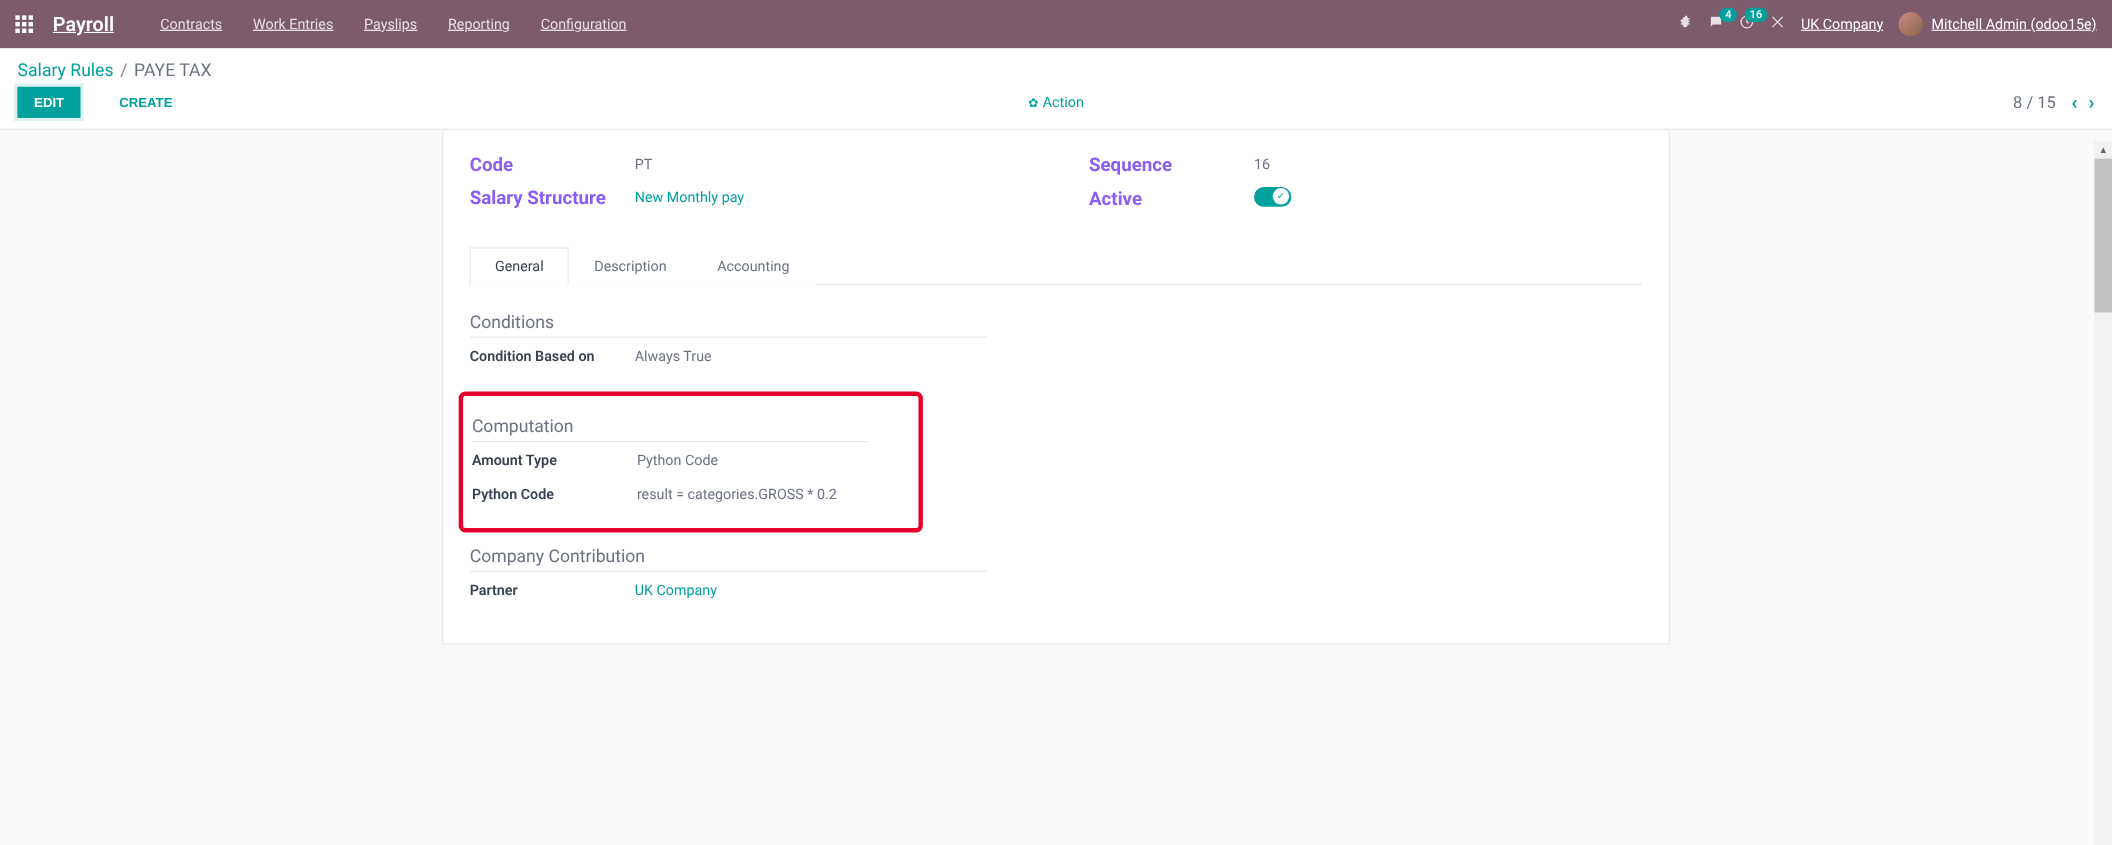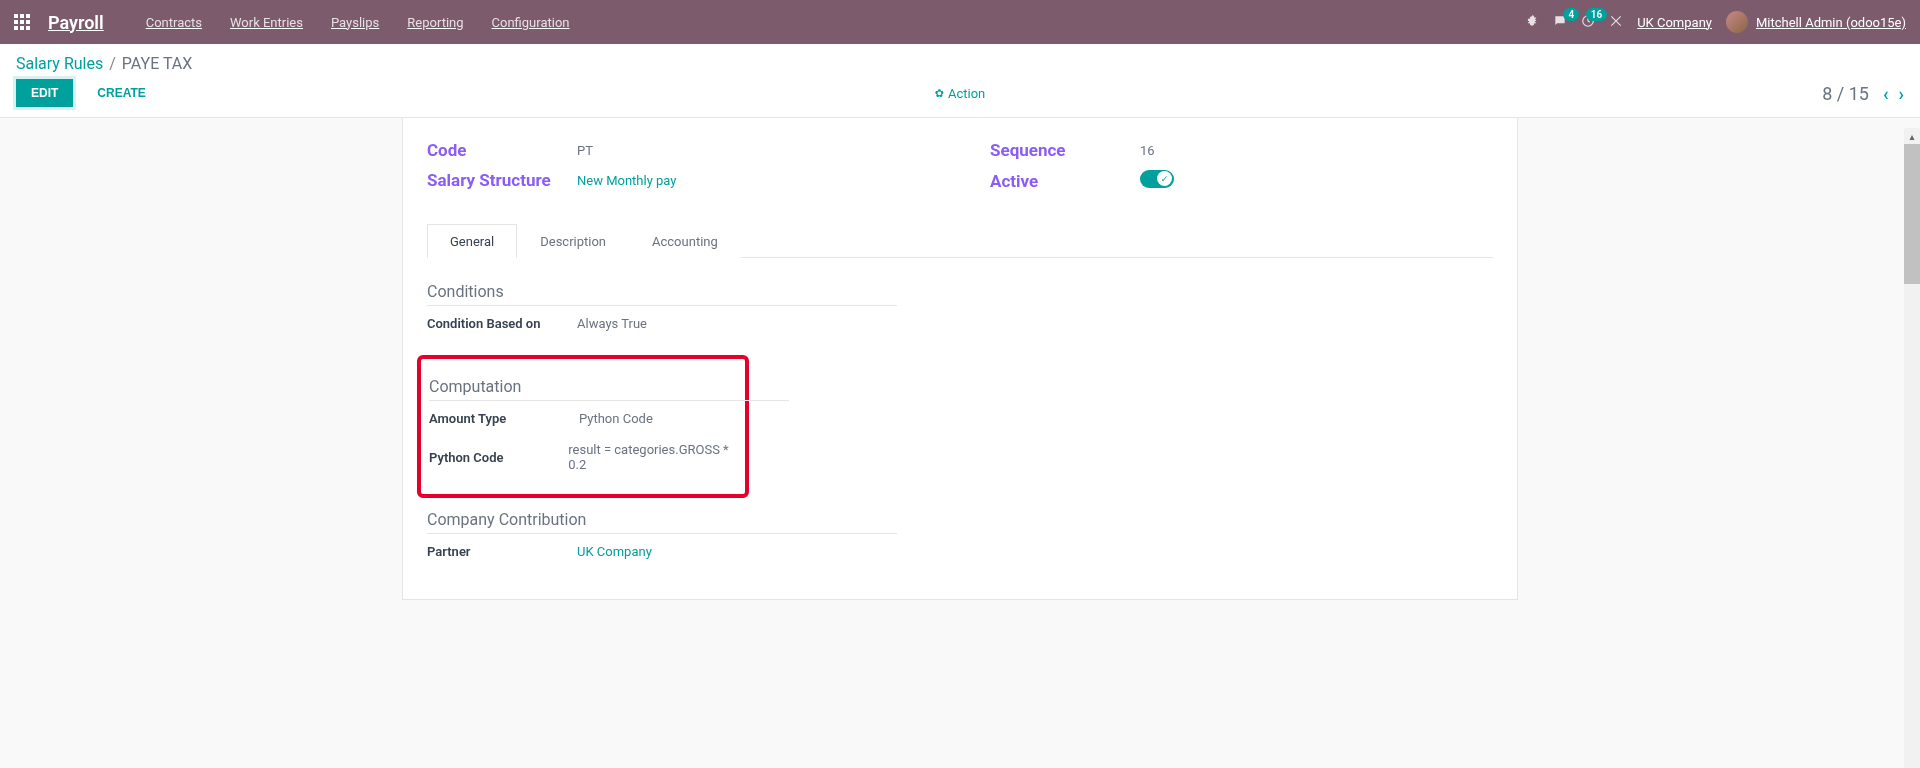--- a/index.html
+++ b/index.html
@@ -20,27 +20,27 @@
 .user-block { display: flex; align-items: center; gap: 8px; cursor: pointer; }
 .avatar { width: 22px; height: 22px; border-radius: 50%; background: linear-gradient(135deg,#c88,#864); }
 .user-name { color: #fff; font-size: 13px; }
 
 
 .control-panel { background: #fff; border-bottom: 1px solid #e5e5e5; }
 .breadcrumb-row { padding: 10px 16px 6px; display: flex; align-items: flex-end; gap: 6px; font-size: 16px; }
 .breadcrumb-link { color: #00A09D; cursor: pointer; }
 .breadcrumb-sep { color: #888; }
 .breadcrumb-active { color: #6b7280; }
-.toolbar-row { display: flex; align-items: center; padding: 0 16px 10px; }
+.toolbar-row { display: flex; align-items: center; padding: 0 16px 10px; gap: 11px; }
 .btn-edit { background: #00A09D; color: #fff; border: 1px solid #00A09D; padding: 6px 14px; font-size: 12px; font-weight: 600; cursor: pointer; box-shadow: 0 0 0 3px rgba(0,160,157,0.15); }
 .btn-create { background: transparent; color: #00A09D; border: none; padding: 6px 14px; font-size: 12px; font-weight: 600; cursor: pointer; margin-left: 10px; }
 .action-center { position: absolute; left: 50%; transform: translateX(-50%); display: flex; align-items: center; gap: 4px; color: #00A09D; font-size: 13px; cursor: pointer; }
 .gear-small { font-size: 11px; }
 .pager-block { margin-left: auto; display: flex; align-items: center; gap: 14px; }
-.pager-text { color: #6b7280; font-size: 18px; }
+.pager-text { color: #6b7280; font-size: 15px; }
 .pager-arrows { display: flex; gap: 10px; }
 .arrow-btn { color: #00A09D; font-size: 18px; cursor: pointer; font-weight: 600; }
 
 
 .content-wrap { display: flex; justify-content: center; padding: 0; position: relative; }
 .form-sheet { width: 1116px; background: #fff; border: 1px solid #e5e5e5; border-top: none; padding: 22px 24px 30px; }
 .form-grid { display: flex; gap: 60px; }
 .form-col { flex: 1; }
 .form-row { display: flex; align-items: center; margin-bottom: 10px; }
 .form-label { width: 150px; color: #8b5cf6; font-weight: 700; font-size: 17px; }
@@ -56,21 +56,21 @@
 .tab.active { border-color: #e5e5e5; color: #374151; background: #fff; }
 
 
 .section-block { margin-top: 24px; }
 .section-title { font-size: 16px; color: #6b7280; padding-bottom: 4px; border-bottom: 1px solid #e5e5e5; margin-bottom: 10px; font-weight: 400; width: 470px; }
 .small-row { display: flex; align-items: center; margin-bottom: 10px; }
 .small-label { width: 150px; font-weight: 600; font-size: 13px; color: #374151; }
 .small-value { color: #6b7280; font-size: 13px; }
 
 
-.highlight-box { border: 4px solid #E4002B; border-radius: 6px; padding: 18px 8px 12px; margin-top: 24px; width: 332px; margin-left: -10px; }
+.highlight-box { border: 4px solid #E4002B; border-radius: 6px; padding: 18px 8px 12px; margin-top: 24px; width: 422px; margin-left: -10px; }
 .highlight-box .section-title { width: 360px; }
 
 
 .scrollbar-track { position: fixed; right: 0; top: 128px; bottom: 0; width: 16px; background: #f1f1f1; }
 .scrollbar-thumb { background: #c1c1c1; width: 16px; height: 140px; margin-top: 0; }
 .scroll-arrow { width:16px; height:16px; background:#f1f1f1; display:flex; align-items:center; justify-content:center; color:#666; font-size:10px; position:absolute; }
 .scroll-arrow.up { top:0; }
 </style>
 </head>
 <body>

